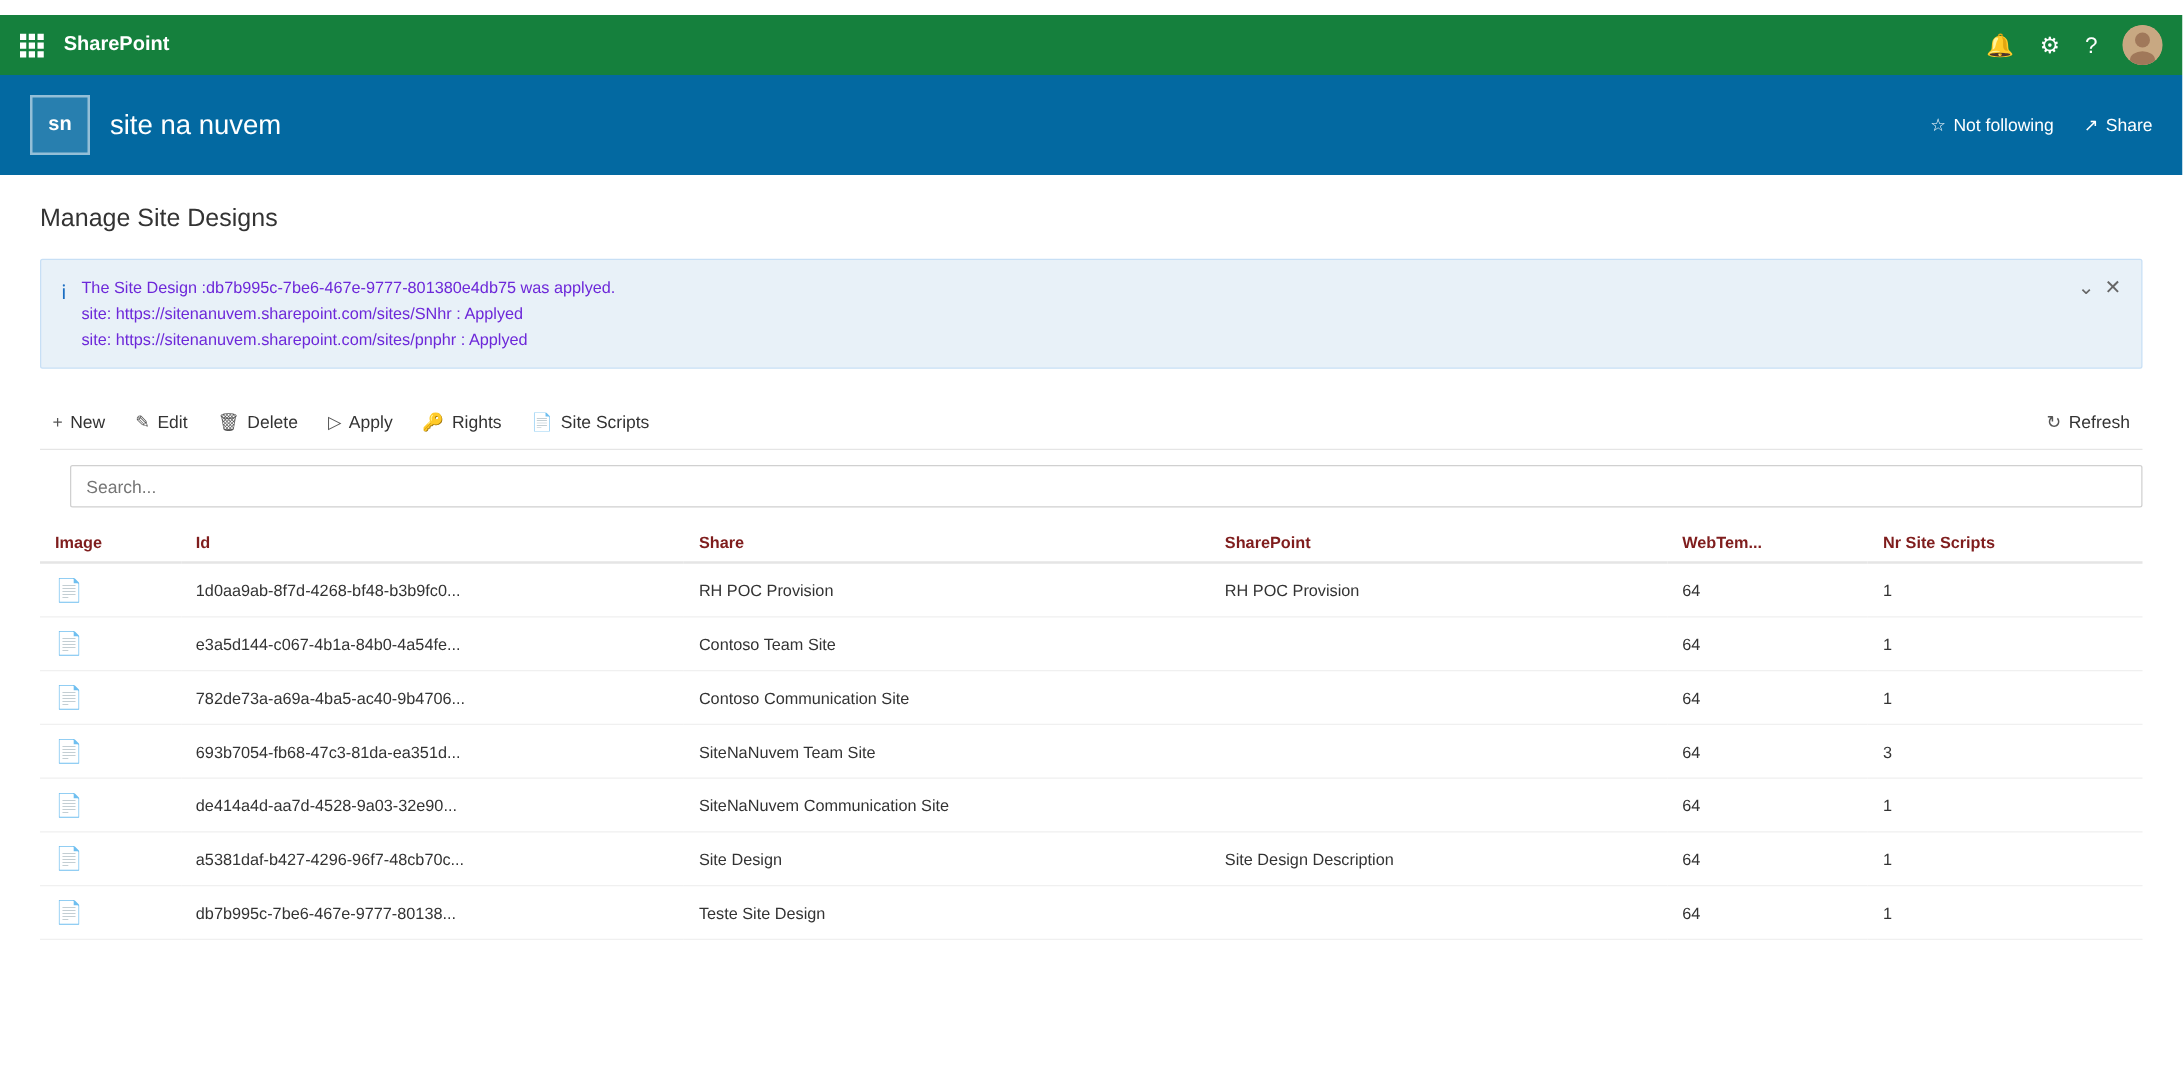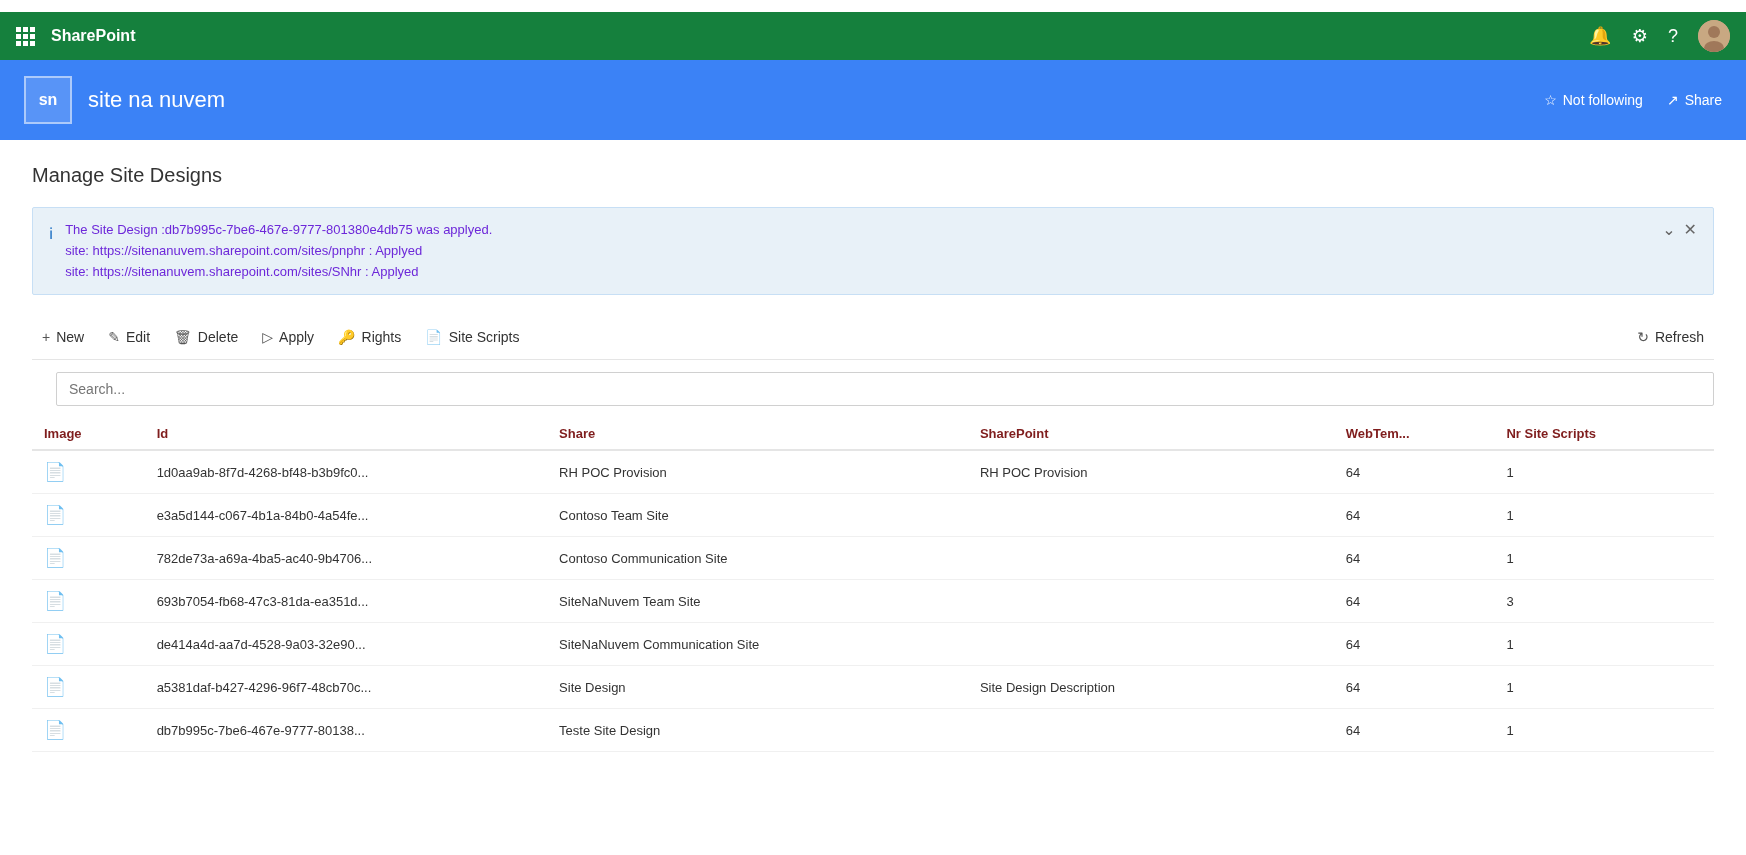--- a/index.html
+++ b/index.html
@@ -50,21 +50,21 @@
       background: #c8a882;
       overflow: hidden;
       display: flex;
       align-items: center;
       justify-content: center;
       cursor: pointer;
     }
 
     
     .site-header {
-      background: #3b82f6;
+      background: #0369a1;
       height: 80px;
       display: flex;
       align-items: center;
       padding: 0 24px;
       color: white;
     }
     .site-header .site-logo {
       width: 48px;
       height: 48px;
       background: rgba(255,255,255,0.15);
@@ -291,22 +291,22 @@
   </div>
 </header>
 
 <main class="main-content">
   <h1 class="page-title">Manage Site Designs</h1>
 
   <div class="info-banner">
     <span class="info-icon">ℹ</span>
     <div class="info-text">
       <div>The Site Design :db7b995c-7be6-467e-9777-801380e4db75 was applyed.</div>
+      <div>site: https://sitenanuvem.sharepoint.com/sites/SNhr : Applyed</div>
       <div>site: https://sitenanuvem.sharepoint.com/sites/pnphr : Applyed</div>
-      <div>site: https://sitenanuvem.sharepoint.com/sites/SNhr : Applyed</div>
     </div>
     <div class="banner-actions">
       <button class="banner-btn">⌄</button>
       <button class="banner-btn">✕</button>
     </div>
   </div>
 
   <div class="toolbar">
     <button class="tb-btn">
       <span class="tb-icon">+</span>

